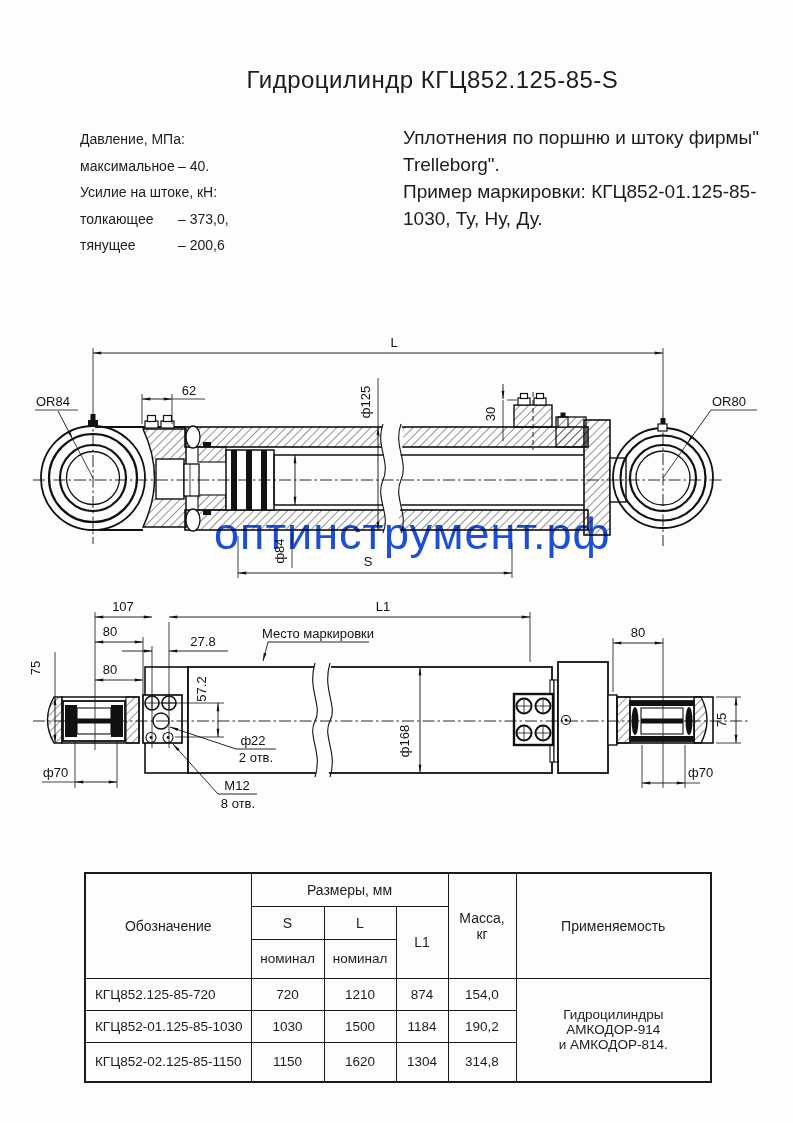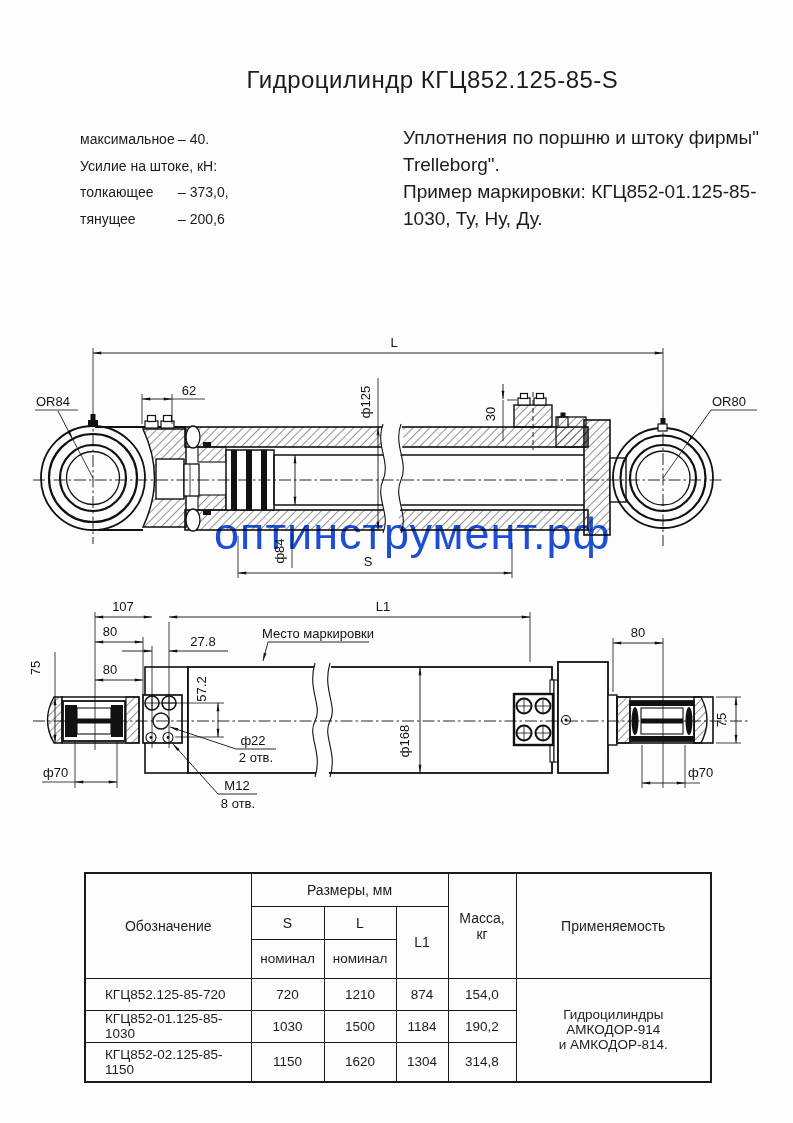--- a/index.html
+++ b/index.html
@@ -20,29 +20,32 @@
   .blk{fill:#111;stroke:none;}
   .thin{stroke:#111;stroke-width:.8;fill:none;}
   .dim{stroke:#111;stroke-width:.9;fill:none;}
   .cl{stroke:#111;stroke-width:.9;fill:none;stroke-dasharray:12 3 2.5 3;}
   .dash{stroke:#111;stroke-width:.9;fill:none;stroke-dasharray:5 3;}
   
   #spec-table{left:84px;top:872px;border-collapse:collapse;table-layout:fixed;}
   #spec-table td{border:1.5px solid #1a1a1a;text-align:center;vertical-align:middle;
                  font-size:13.5px;padding:0;}
   #spec-table{border:2px solid #1a1a1a;}
-  #spec-table td.des{ text-align:left;padding-left:19px;}
+  #spec-table td.des{ text-align:left;padding-left:9px;}
   #spec-table .hd{font-size:14px;margin-left:36px;}
 </style>
 </head>
 <body>
 
 <div class="abs" id="title">Гидроцилиндр КГЦ852.125-85-S</div>
 
 <div class="abs" id="specs">
+  <div class="spec-line">
+      <span>Давление, МПа:</span>
+    </div>
   <div class="spec-line">
       <span class="lbl">максимальное</span>
       <span class="val">– 40.</span>
     </div>
   <div class="spec-line">
       <span>Усилие на штоке, кН:</span>
     </div>
   <div class="spec-line">
       <span class="lbl">толкающее</span>
       <span class="val">– 373,0,</span>

